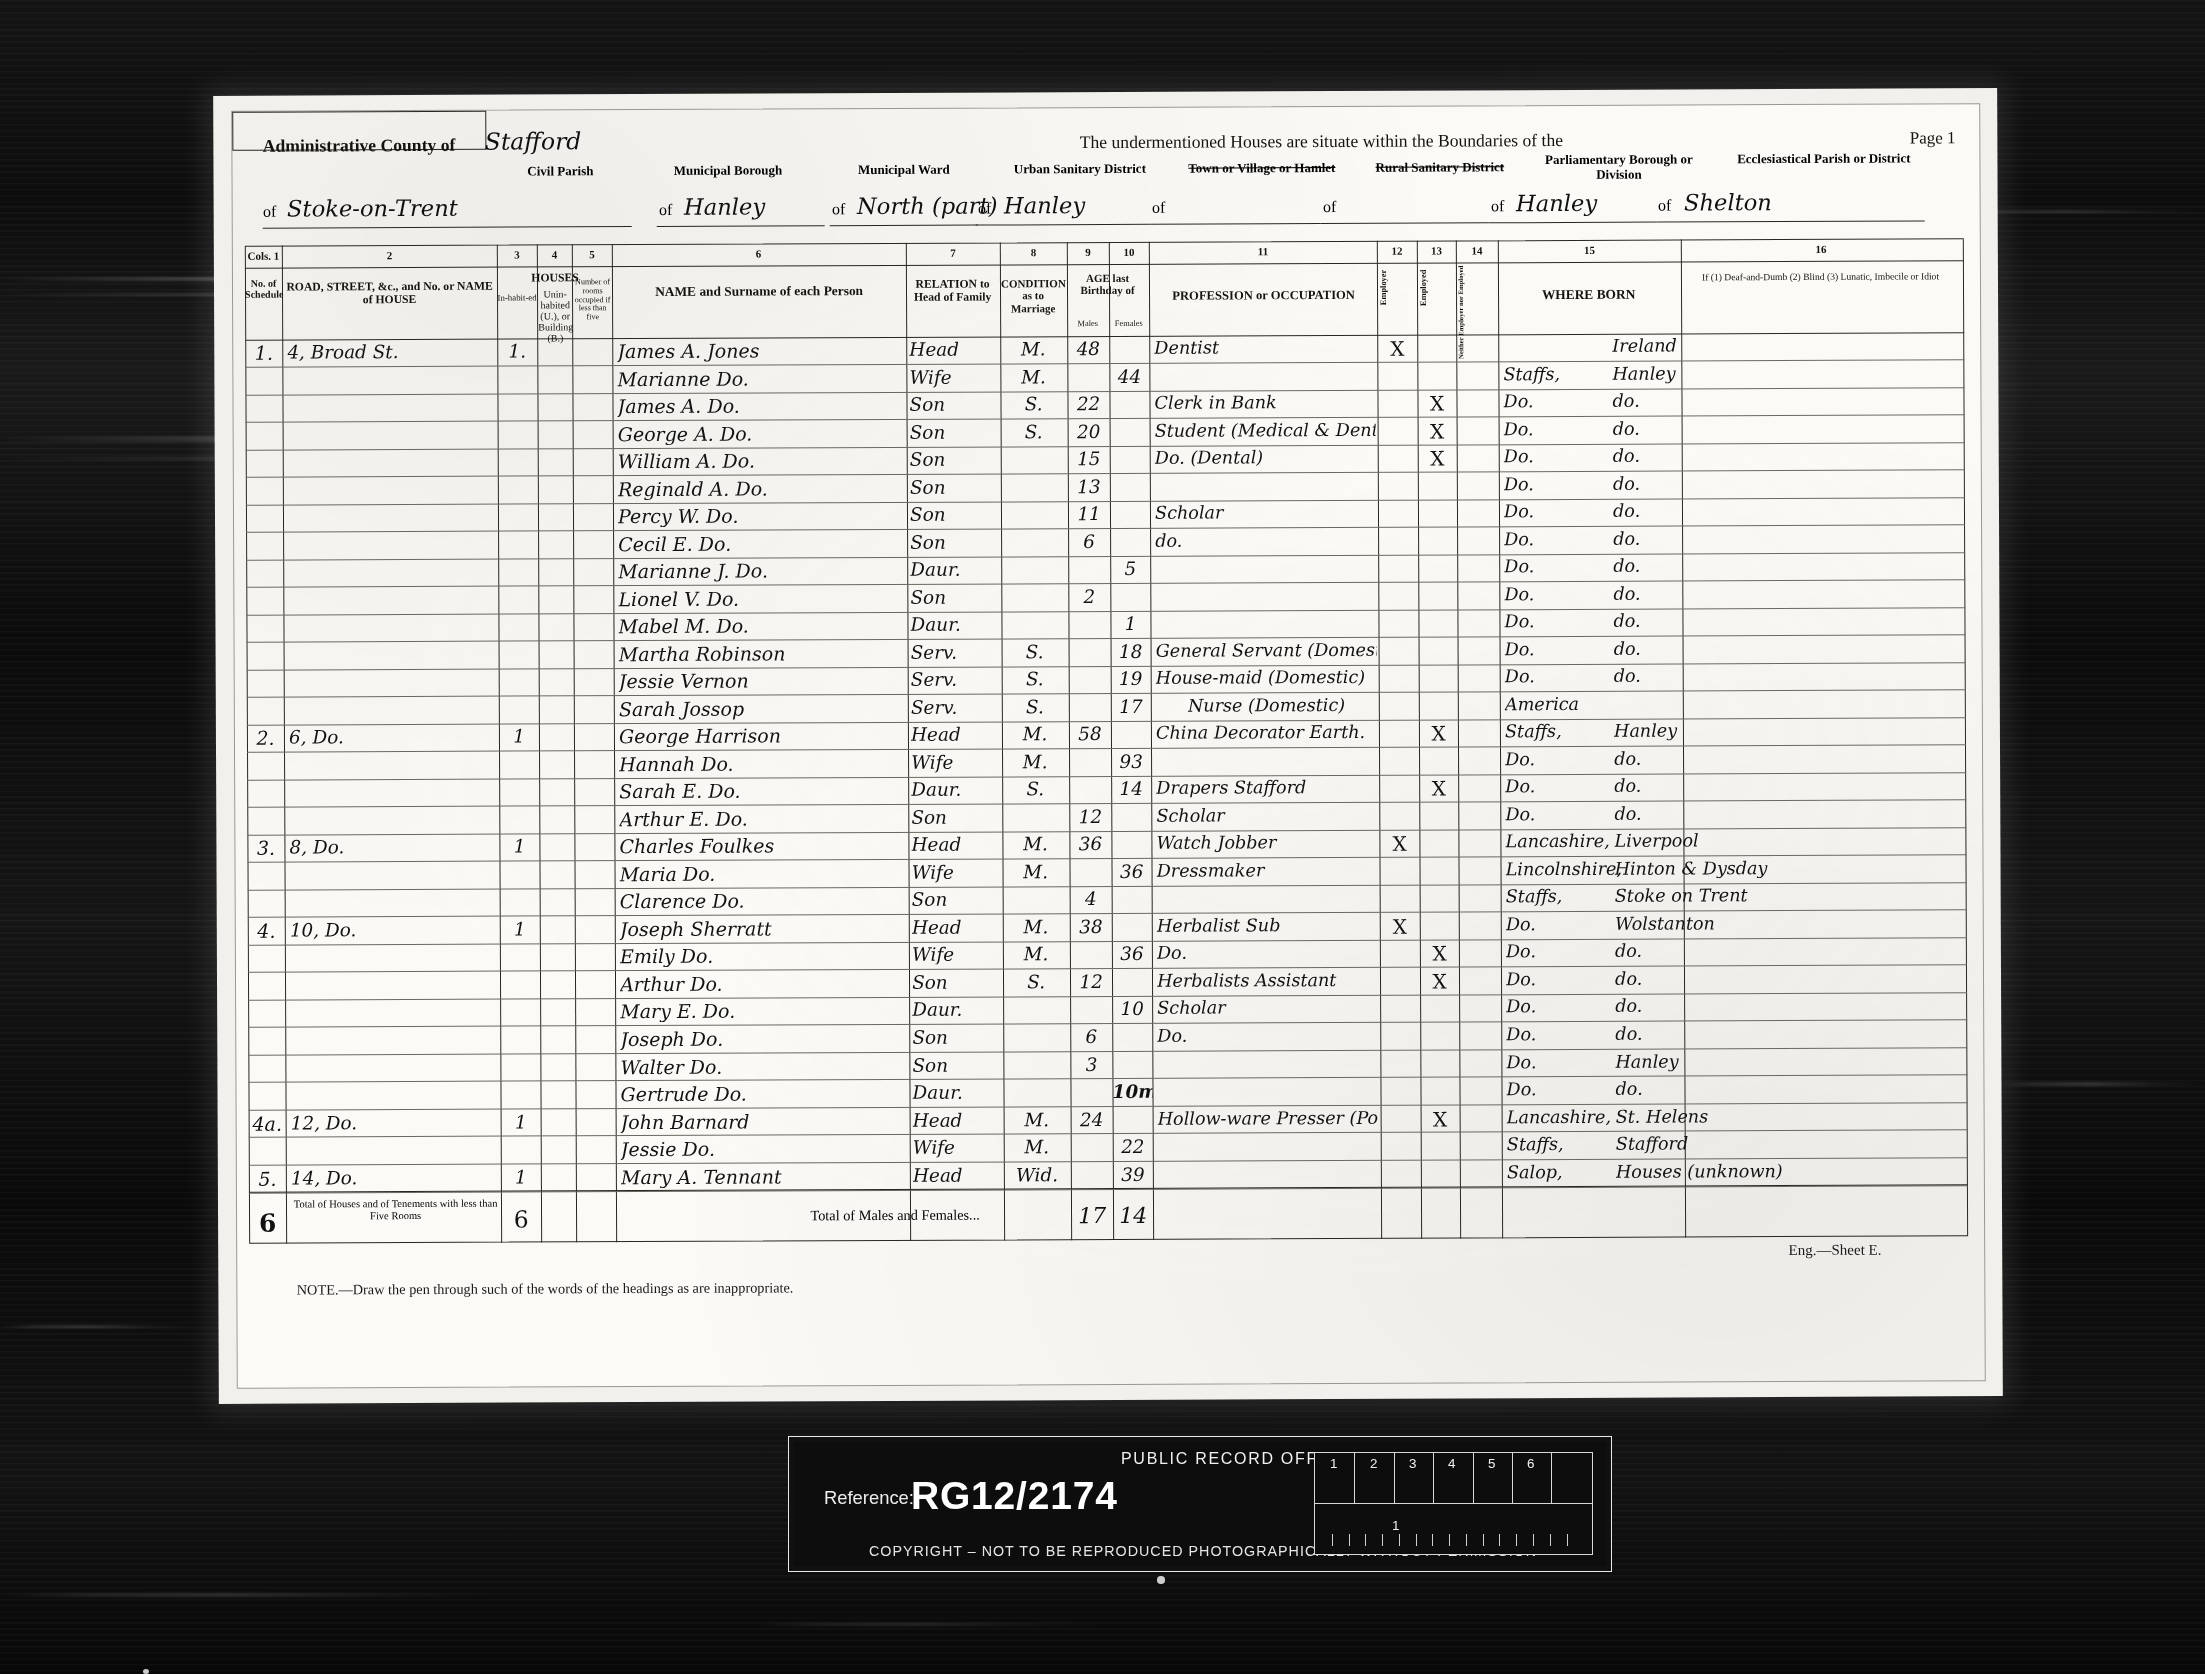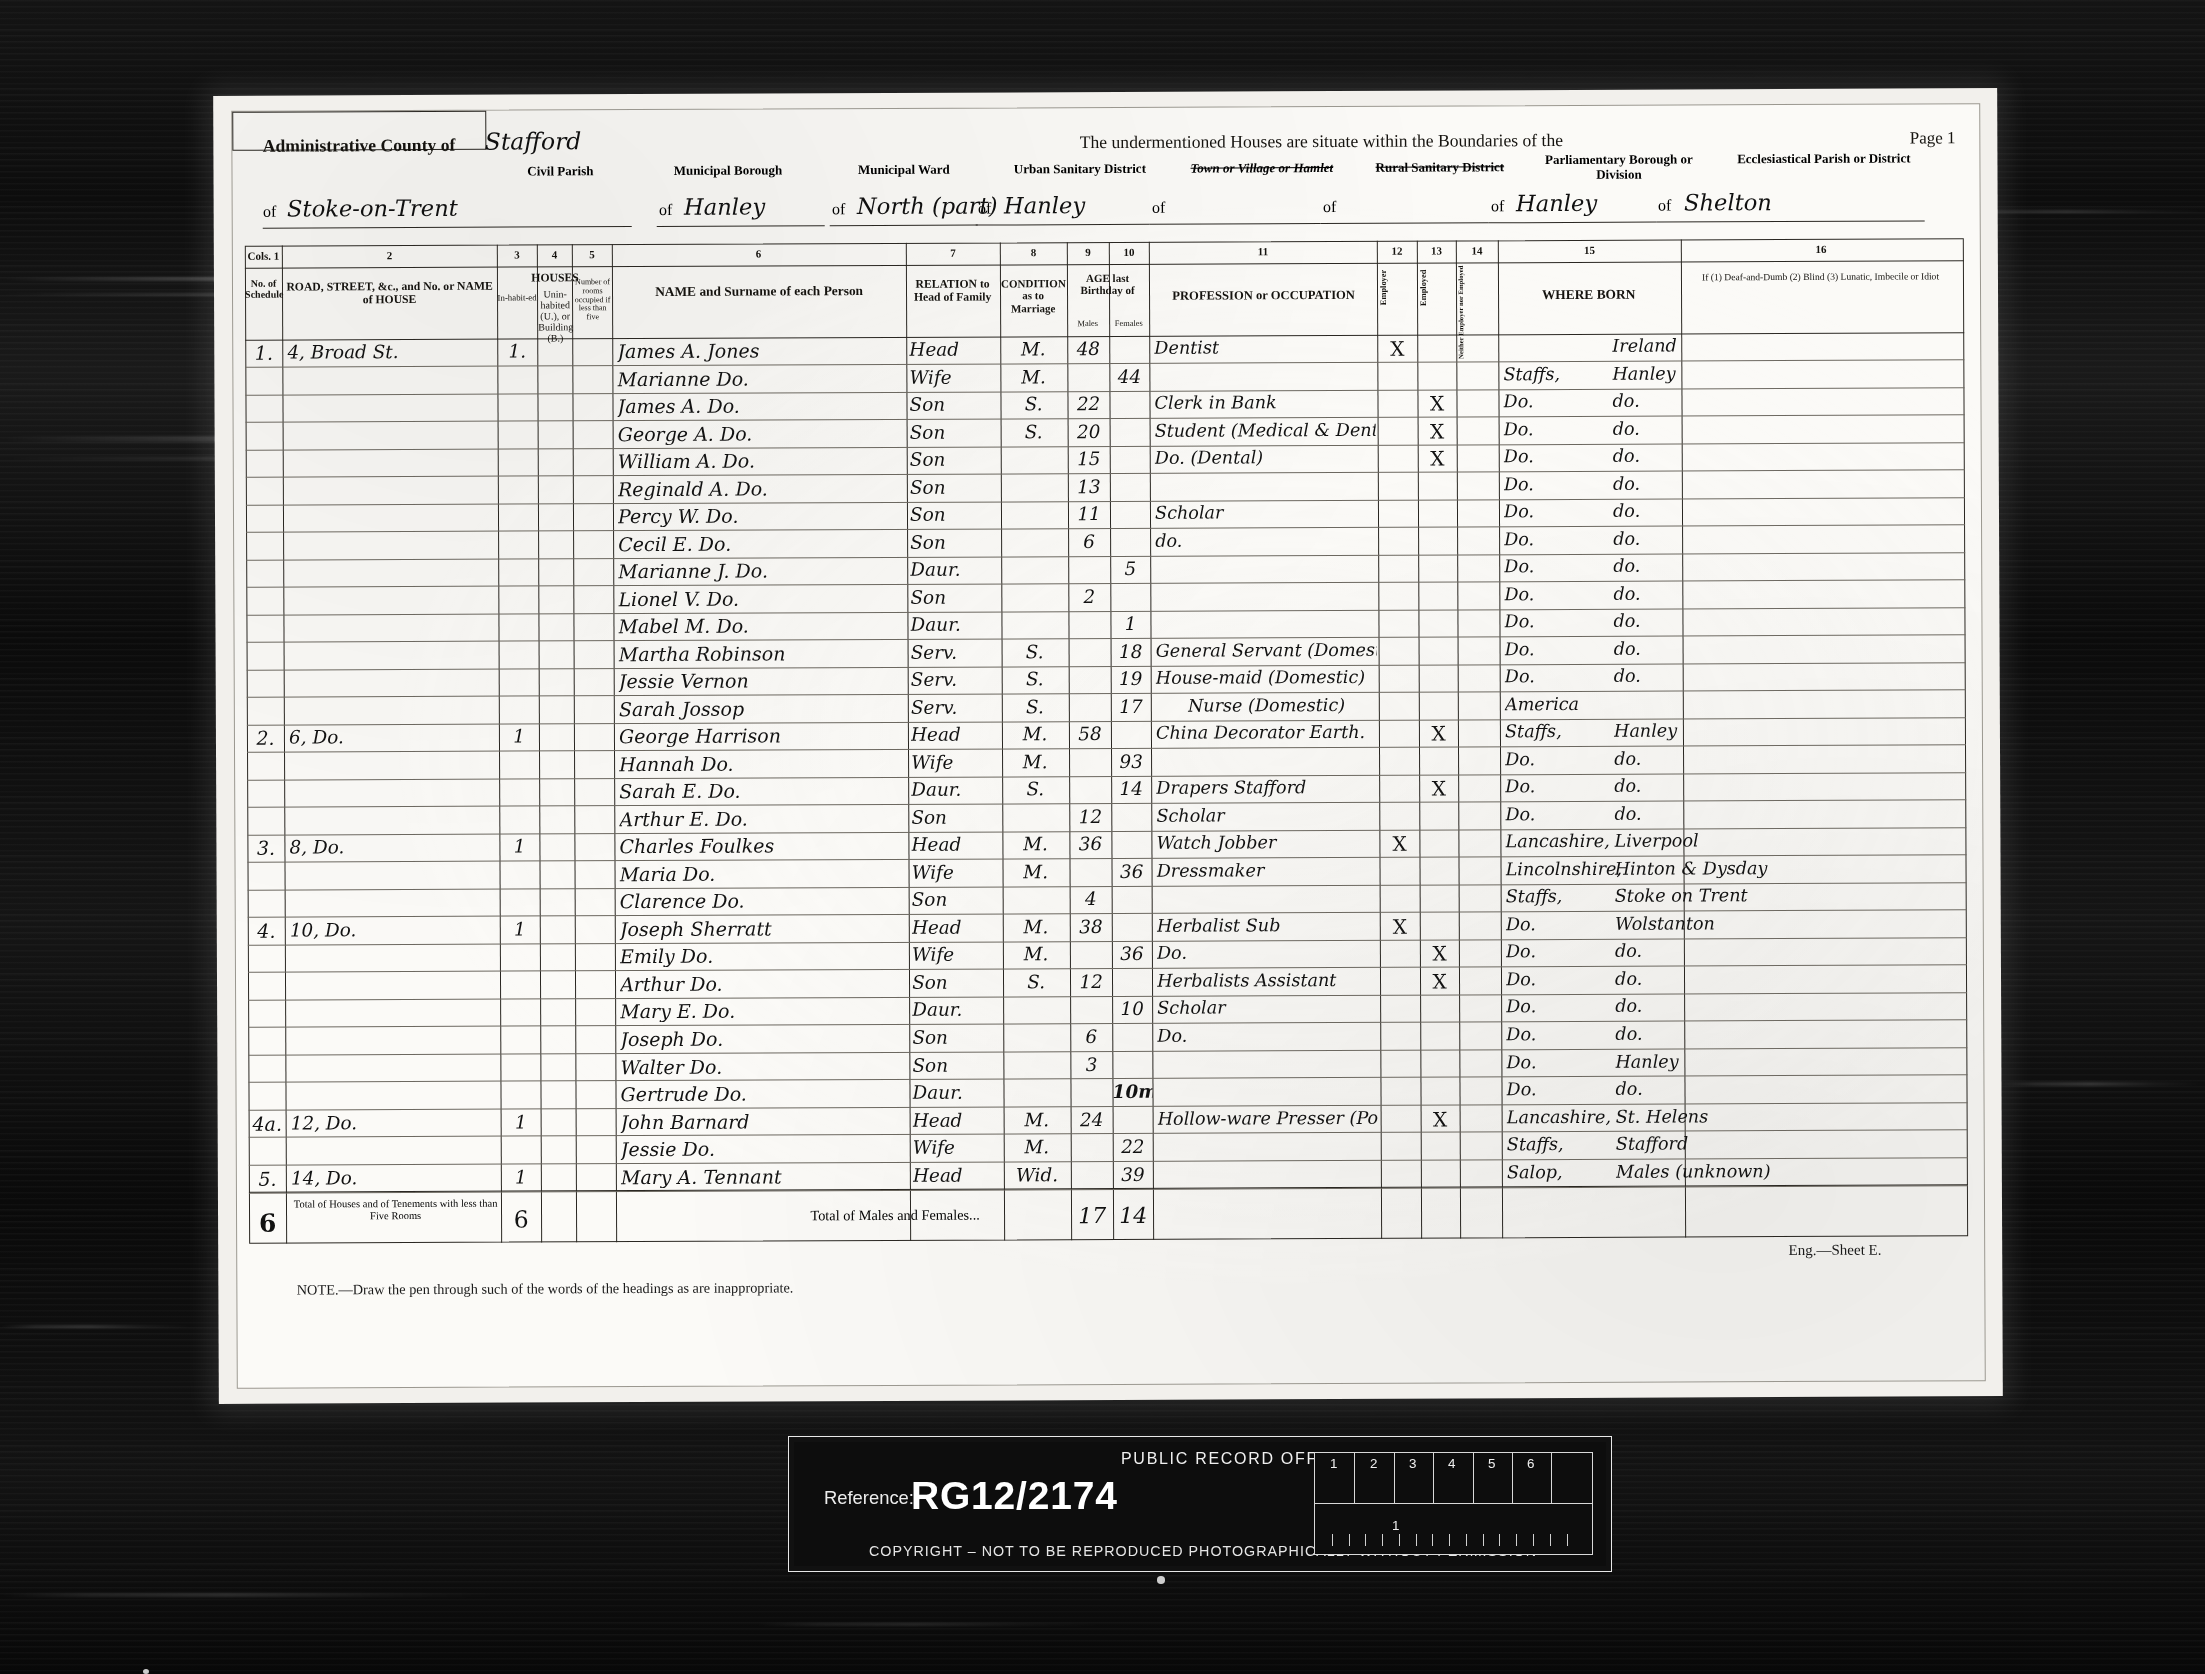--- a/index.html
+++ b/index.html
@@ -114,21 +114,21 @@
   <div class="hdr" id="admin-label">Administrative County of</div>
   <div class="hdr hand" id="admin-value">Stafford</div>
   <div class="hdr" id="undermentioned">The undermentioned Houses are situate within the Boundaries of the</div>
   <div class="hdr" id="page-label">Page 1</div>
 
   <div class="hdr2">
     <div class="lbl" style="left:252px;top:54px;width:151px;">Civil Parish</div>
     <div class="lbl" style="left:411px;top:54px;width:168px;">Municipal Borough</div>
     <div class="lbl" style="left:587px;top:54px;width:168px;">Municipal Ward</div>
     <div class="lbl" style="left:755px;top:54px;width:184px;">Urban Sanitary District</div>
-    <div class="lbl" style="left:937px;top:54px;width:184px;text-decoration:line-through;font-style:italic;">Town or Village or Hamlet</div>
+    <div class="lbl" style="left:937px;top:54px;width:184px;text-decoration:line-through;">Town or Village or Hamlet</div>
     <div class="lbl" style="left:1115px;top:54px;width:184px;text-decoration:line-through;">Rural Sanitary District</div>
     <div class="lbl" style="left:1296px;top:47px;width:180px;">Parliamentary Borough or Division</div>
     <div class="lbl" style="left:1501px;top:47px;width:180px;">Ecclesiastical Parish or District</div>
 
     <div class="of" style="left:30px;top:91px;">of</div>
     <div class="of" style="left:426px;top:91px;">of</div>
     <div class="of" style="left:599px;top:91px;">of</div>
     <div class="of" style="left:745px;top:91px;">of</div>
     <div class="of" style="left:919px;top:91px;">of</div>
     <div class="of" style="left:1090px;top:91px;">of</div>
@@ -457,21 +457,21 @@
           <div class="cell" style="left: 1258px; top: 894px; width: 168px; font-size: 17.6px; overflow: hidden;">Staffs,</div>
           <div class="cell" style="left: 1367px; top: 894px; width: 210px; font-size: 17.6px; overflow: hidden;">Stafford</div>
           <div class="cell c" style="left: 0px; top: 922px; width: 37px; font-size: 19px; overflow: hidden;">5.</div>
           <div class="cell" style="left: 42px; top: 922px; width: 208px; font-size: 18.4px; overflow: hidden;">14,  Do.</div>
           <div class="cell c" style="left: 252px; top: 922px; width: 40px; font-size: 18.4px; overflow: hidden;">1</div>
           <div class="cell" style="left: 372px; top: 922px; width: 288px; font-size: 19px; overflow: hidden;">Mary A. Tennant</div>
           <div class="cell" style="left: 664px; top: 922px; width: 87px; font-size: 18.4px; overflow: hidden;">Head</div>
           <div class="cell c" style="left: 756px; top: 922px; width: 64px; font-size: 18.4px; overflow: hidden;">Wid.</div>
           <div class="cell c" style="left: 864px; top: 922px; width: 40px; font-size: 18.4px; overflow: hidden;">39</div>
           <div class="cell" style="left: 1258px; top: 922px; width: 168px; font-size: 17.6px; overflow: hidden;">Salop,</div>
-          <div class="cell" style="left: 1367px; top: 922px; width: 210px; font-size: 17.6px; overflow: hidden;">Males (unknown)</div>
+          <div class="cell" style="left: 1367px; top: 922px; width: 210px; font-size: 17.6px; overflow: hidden;">Houses (unknown)</div>
         </div>
 
     <div class="hline strong" style="top:946px;"></div>
     <div class="cell c" style="left:0px;top:963px;width:37px;font-size:25px;font-style:normal;font-weight:bold;">6</div>
     <div style="position:absolute;left:44px;top:953px;width:205px;font-size:10.5px;text-align:center;line-height:1.15;font-family:'Liberation Serif',serif;">Total of Houses and of Tenements with less than Five Rooms</div>
     <div class="cell c" style="left:252px;top:961px;width:40px;font-size:23.5px;font-style:normal;">6</div>
     <div style="position:absolute;left:470px;top:964px;width:352px;font-size:14.3px;text-align:center;font-family:'Liberation Serif',serif;">Total of Males and Females...</div>
     <div class="cell c" style="left:822px;top:961px;width:42px;font-size:22px;">17</div>
     <div class="cell c" style="left:864px;top:961px;width:40px;font-size:22px;">14</div>
   </div>

